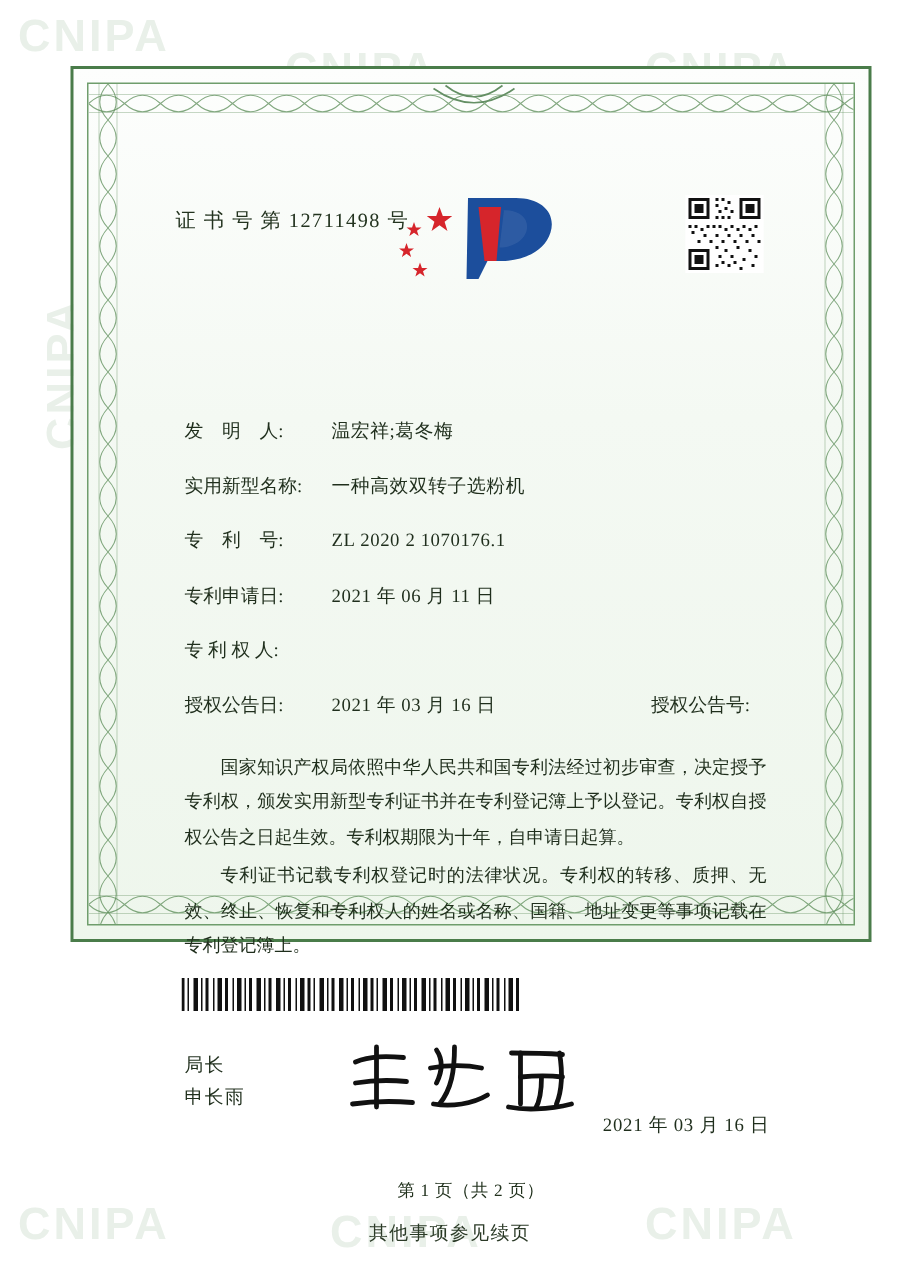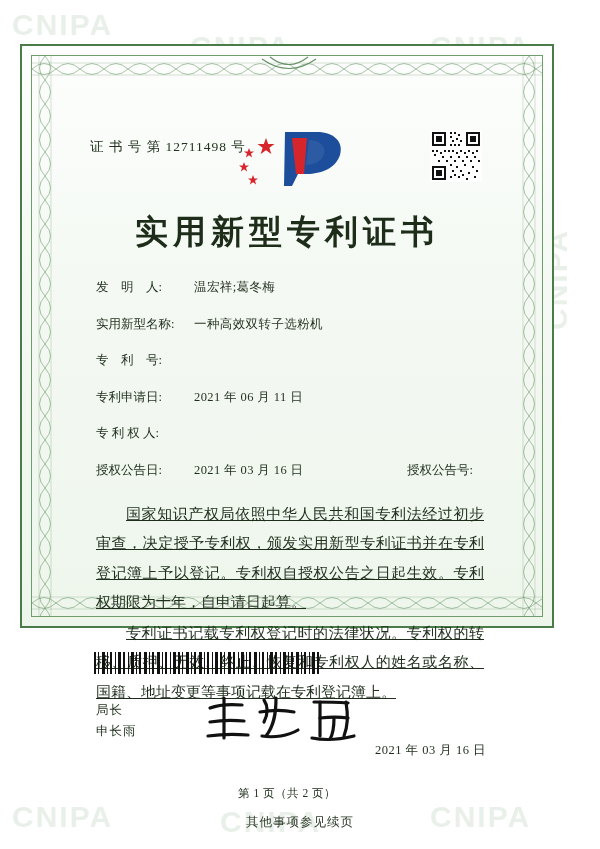--- a/index.html
+++ b/index.html
@@ -30,21 +30,21 @@
     font-size: 30px;
     user-select: none;
     pointer-events: none;
   }
   .wm.r {
     transform: rotate(-90deg);
     transform-origin: left top;
   }
   .certificate {
     position: absolute;
-    left: 20px;
+    left: 47px;
     top: 44px;
     width: 534px;
     height: 584px;
     background: linear-gradient(180deg,#fdfefd 0%,#f4f9f3 40%,#eef6ec 100%);
     border: 2px solid #4a7c4a;
     box-sizing: border-box;
   }
   .inner-border {
     position: absolute;
     left: 9px;
@@ -155,25 +155,24 @@
   }
   .sub-value {
     flex: 1 1 auto;
     letter-spacing: .4px;
   }
   .paragraphs {
     position: absolute;
     left: 44px;
     right: 38px;
     top: 420px;
-    font-size: 15px;
+    font-size: 12px;
     line-height: 1.95;
     color: #1f2e1c;
     text-align: justify;
-    text-decoration: underline;
   }
   .paragraphs p {
     margin: 0 0 2px 0;
     text-indent: 2em;
   }
   .barcode {
     position: absolute;
     left: 42px;
     top: 572px;
     width: 225px;
@@ -361,33 +360,33 @@
 
           <g fill="#d6252b">
             <polygon points="44,10 46.2,16 52.5,16 47.4,19.8 49.3,26 44,22.2 38.7,26 40.6,19.8 35.5,16 41.8,16"></polygon>
             <polygon points="27,20 28.3,23.6 32,23.6 29,25.8 30.1,29.4 27,27.2 23.9,29.4 25,25.8 22,23.6 25.7,23.6"></polygon>
             <polygon points="22,34 23.3,37.6 27,37.6 24,39.8 25.1,43.4 22,41.2 18.9,43.4 20,39.8 17,37.6 20.7,37.6"></polygon>
             <polygon points="31,47 32.3,50.6 36,50.6 33,52.8 34.1,56.4 31,54.2 27.9,56.4 29,52.8 26,50.6 29.7,50.6"></polygon>
           </g>
         </svg>
       </div>
 
-      <div class="title">实用新型专利证书</div>
 
       <div class="fields">
         <div class="field-row">
           <div class="field-label">发　明　人:</div>
           <div class="field-value">温宏祥;葛冬梅</div>
         </div>
         <div class="field-row">
           <div class="field-label">实用新型名称:</div>
           <div class="field-value">一种高效双转子选粉机</div>
         </div>
         <div class="field-row">
           <div class="field-label">专　利　号:</div>
+          <div class="field-value">ZL 2020 2 1070176.1</div>
         </div>
         <div class="field-row">
           <div class="field-label">专利申请日:</div>
           <div class="field-value">2021 年 06 月 11 日</div>
         </div>
         <div class="field-row">
           <div class="field-label">专 利 权 人:</div>
         </div>
         <div class="field-row two-col">
           <div class="field-label">授权公告日:</div>

